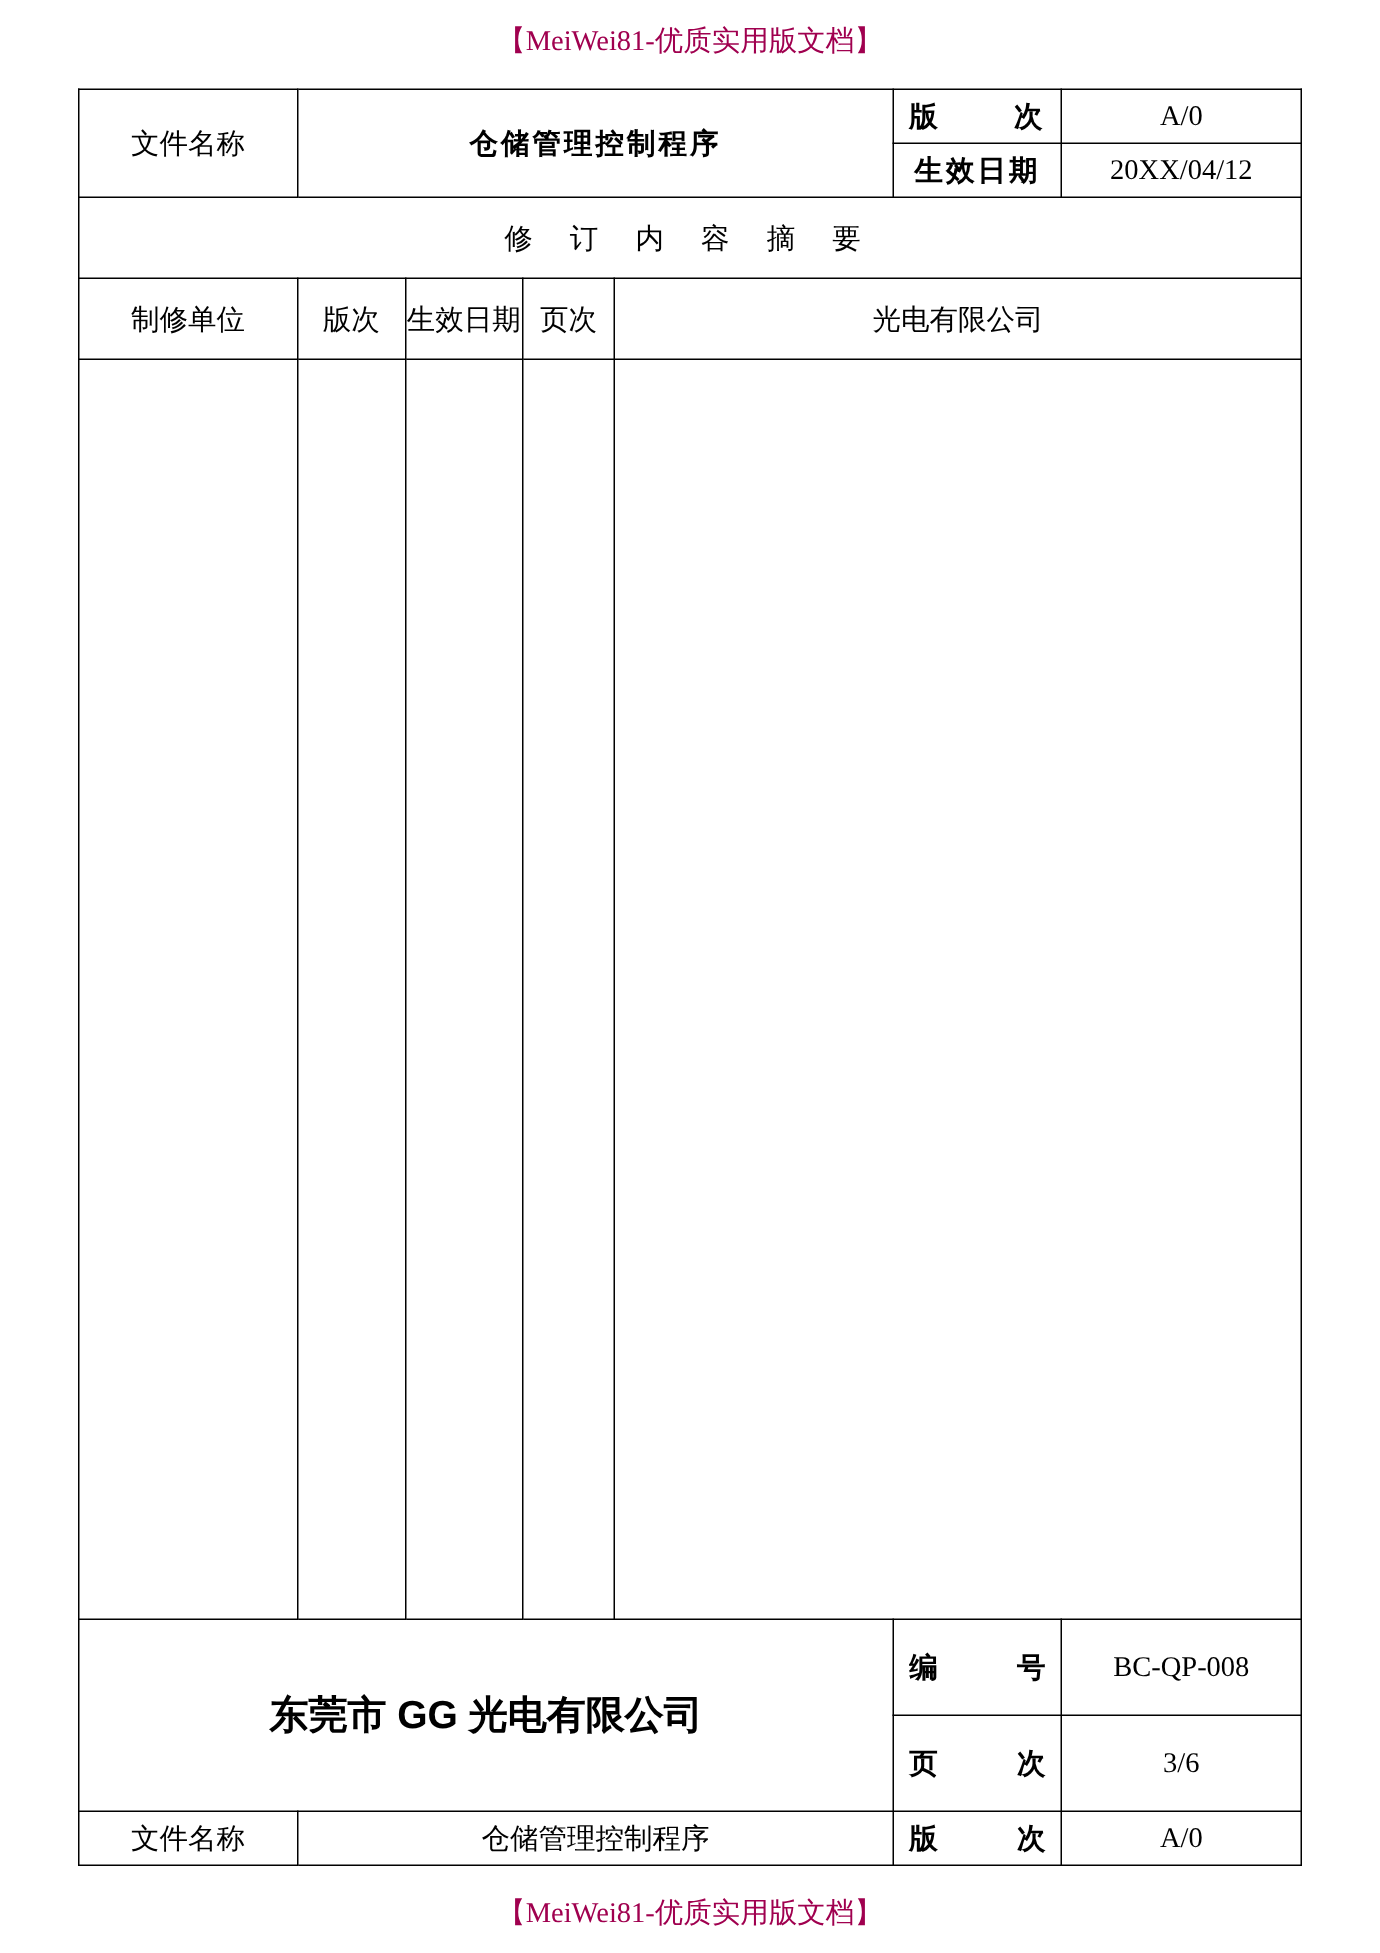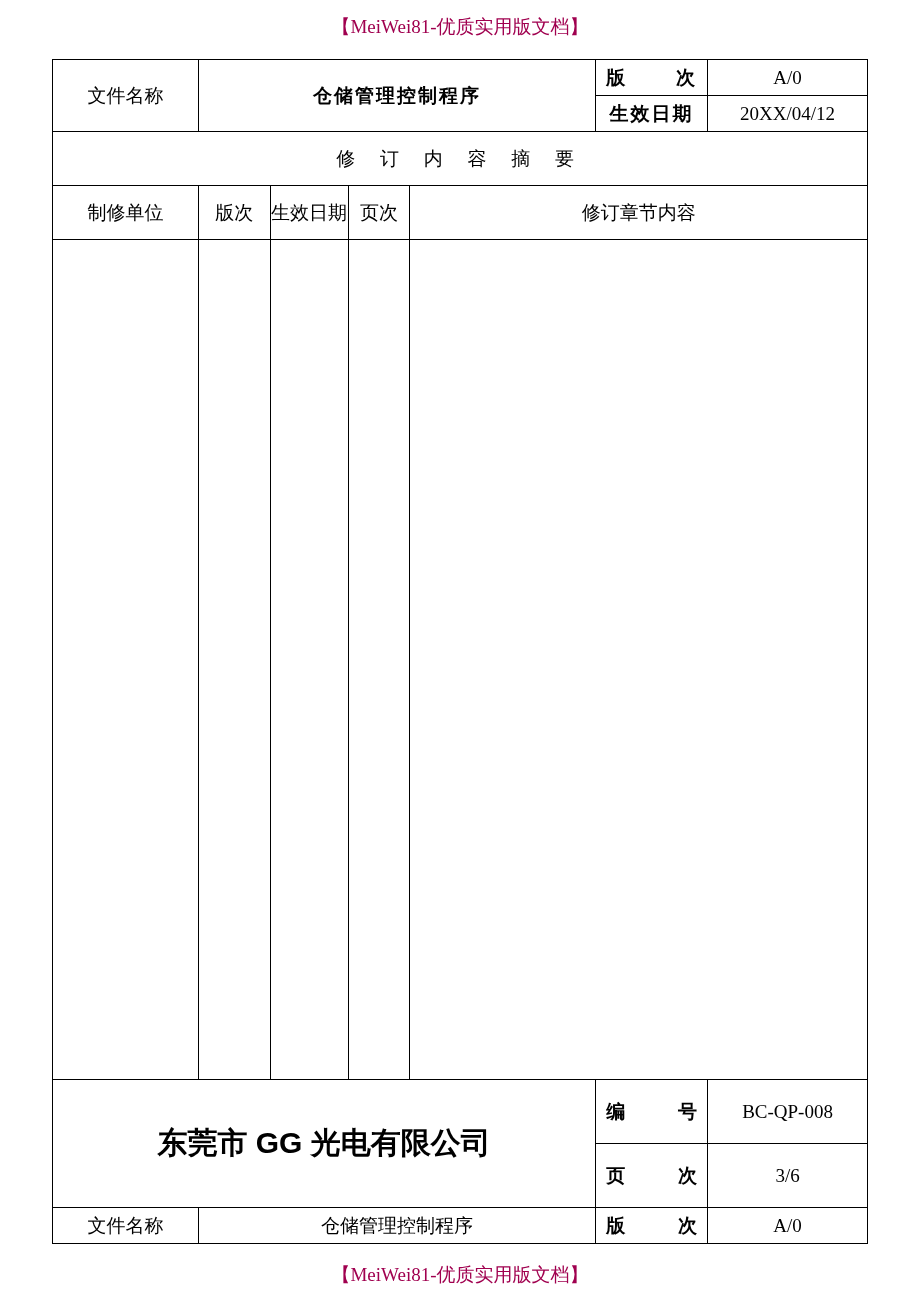--- a/index.html
+++ b/index.html
@@ -43,21 +43,21 @@
       vertical-align: middle;
       font-weight: normal;
     }
     .h-row td { height: 36px; }
     .title-row td { height: 36px; font-weight: bold; letter-spacing: 2px; }
     .title-row .label { font-weight: normal; letter-spacing: 0; }
     .summary-row td { height: 54px; letter-spacing: 10px; }
     .header-row td { height: 54px; }
     .blank-body td { height: 840px; }
     .company-row td { height: 42px; }
-    .company-name { font-size: 30px; font-weight: bold; font-family: "SimHei","黑体",sans-serif; }
+    .company-name { font-size: 26px; font-weight: bold; font-family: "SimHei","黑体",sans-serif; }
     .company-span { height: 128px !important; }
     .page-row td { height: 42px; }
     .bold { font-weight: bold; }
     .label-spread { display: flex; justify-content: space-between; padding: 0 10px; font-weight: bold; }
   </style>
 </head>
 <body>
 
 <div class="watermark watermark-top">【MeiWei81-优质实用版文档】</div>
 
@@ -92,21 +92,21 @@
 
   <tr class="summary-row">
     <td colspan="8">修 订 内 容 摘 要</td>
   </tr>
 
   <tr class="header-row">
     <td colspan="2">制修单位</td>
     <td>版次</td>
     <td>生效日期</td>
     <td>页次</td>
-    <td colspan="3">修订章节内容</td>
+    <td colspan="3">光电有限公司</td>
   </tr>
 
   <tr class="blank-body">
     <td colspan="2"></td>
     <td></td>
     <td></td>
     <td></td>
     <td colspan="3"></td>
   </tr>
 

